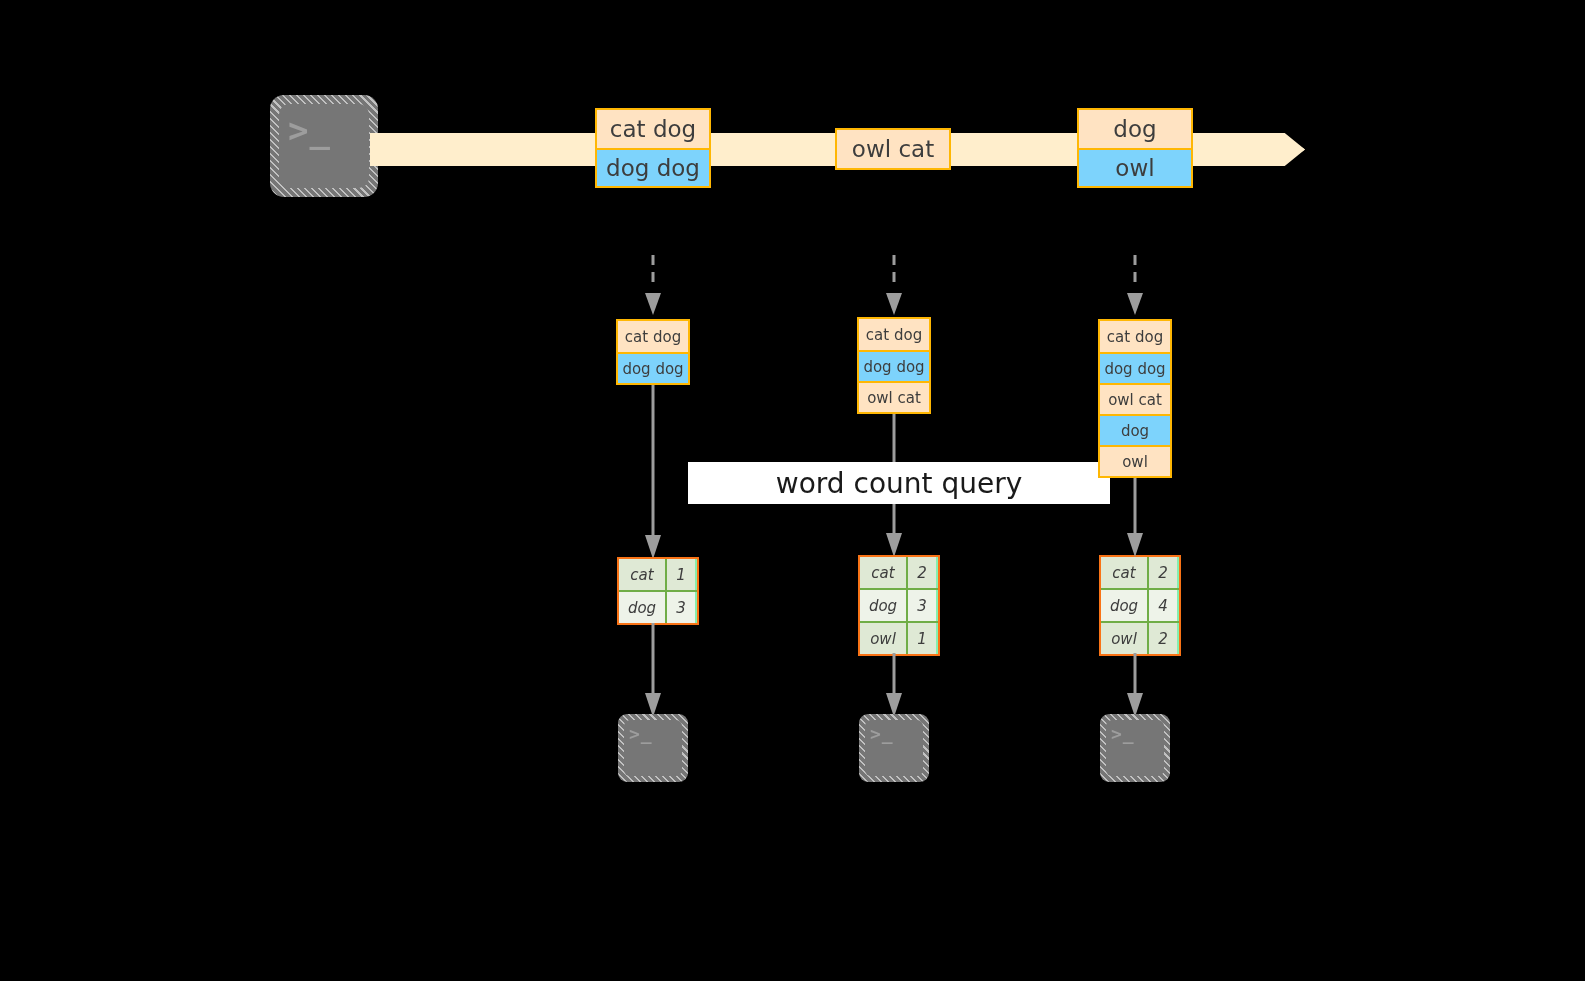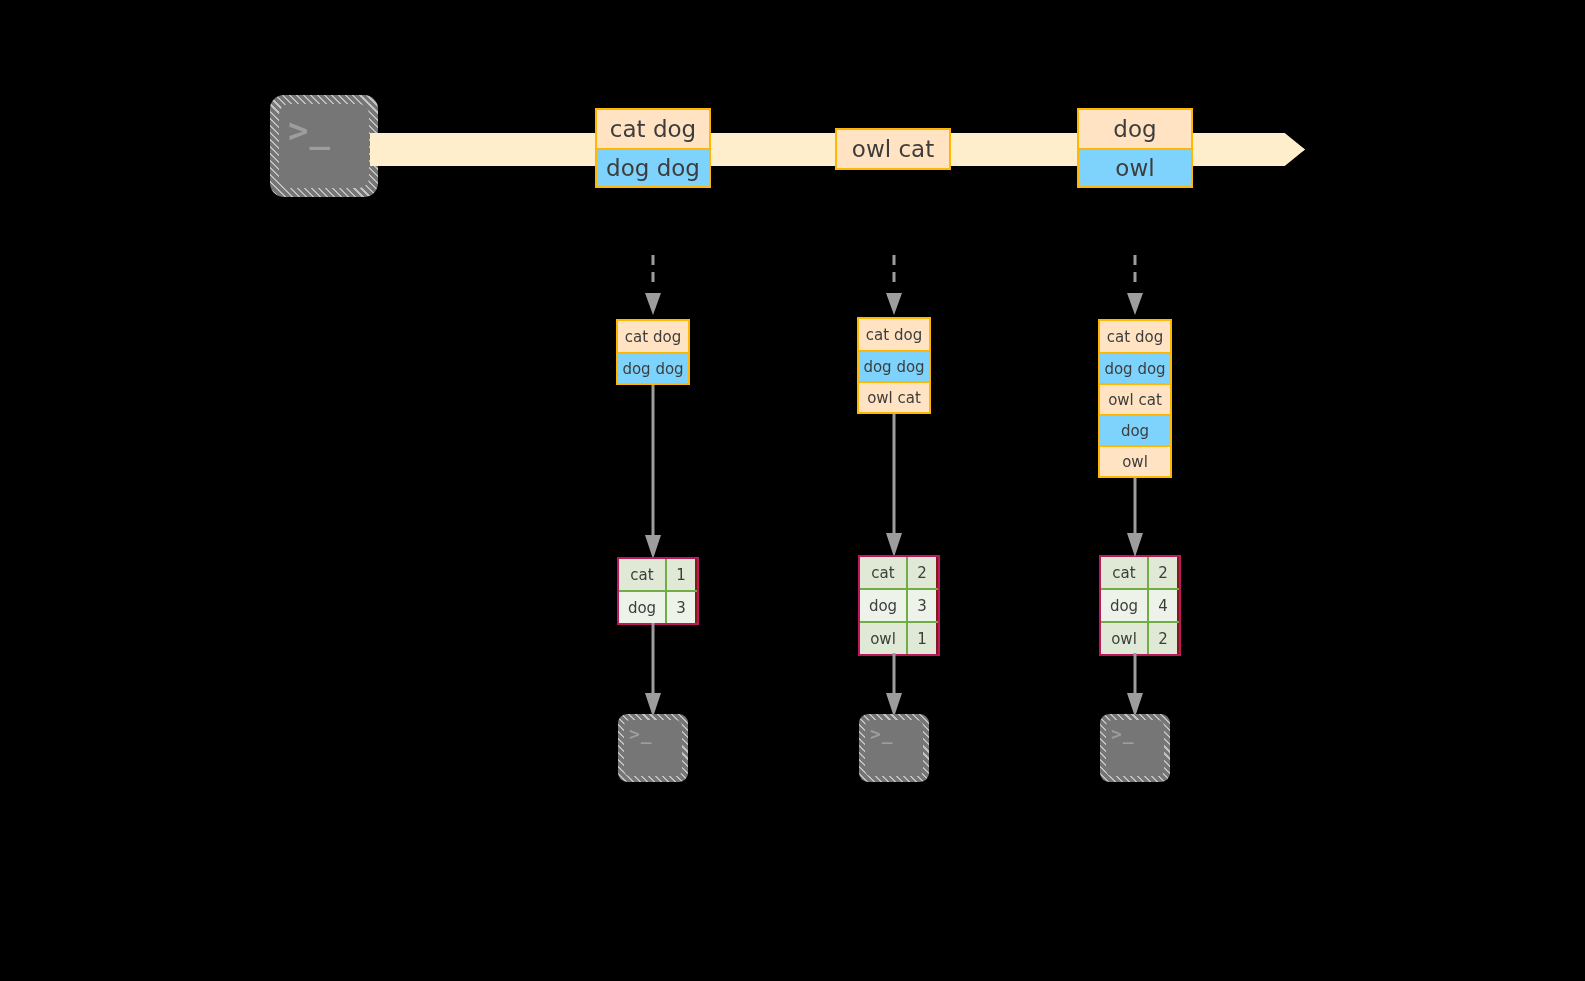--- a/index.html
+++ b/index.html
@@ -82,22 +82,23 @@
   
   .msgbox.big .row { height: 38px; font-size: 23px; }
 
   
   .msgbox.small .row { height: 31px; font-size: 15px; }
 
   
   .restable {
     position: absolute;
     box-sizing: border-box;
-    border: 2px solid #be185d;
-    background: #7f1d1d;
+    border: 2px solid #f97316;
+    background: #86efac;
+    font-style: italic;
   }
   .restable .trow {
     display: flex;
     height: 31px;
   }
   .restable .trow + .trow { border-top: 2px solid #70ad47; }
   .restable .tcell {
     box-sizing: border-box;
     display: flex;
     align-items: center;
@@ -299,14 +300,17 @@
       <line x1="11" y1="0" x2="11" y2="42" stroke="#9d9d9d" stroke-width="3"></line>
       <path d="M11 64 L3 40 L19 40 Z" fill="#9d9d9d"></path>
     </svg>
   </div>
 
   <div class="term term-small" style="left:1100px; top:714px; width:70px; height:68px;">
     <div class="term-inner"></div>
     <div class="term-glyph">&gt;_</div>
   </div>
 
+  <div class="querylabel">
+    <span>word count query</span>
+  </div>
 
 </div>
 
 </body></html>

